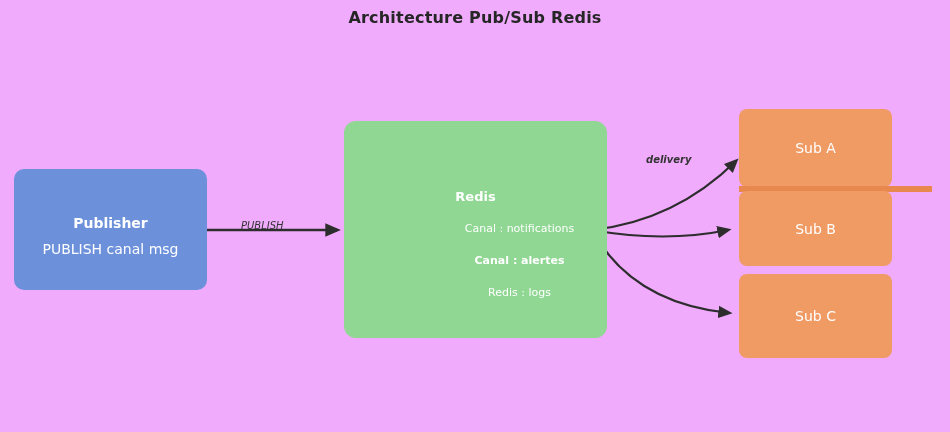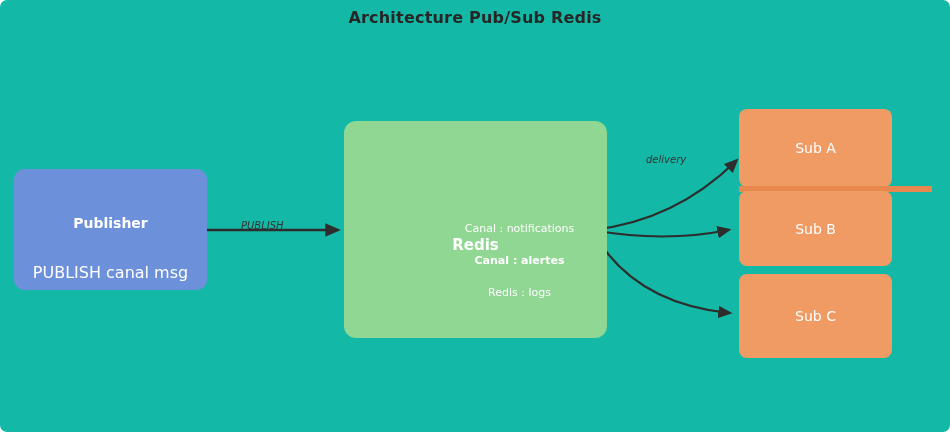--- a/index.html
+++ b/index.html
@@ -5,23 +5,22 @@
   html, body {
     margin: 0;
     padding: 0;
     background: #ffffff;
     font-family: "DejaVu Sans", "Liberation Sans", sans-serif;
   }
   .canvas {
     position: relative;
     width: 950px;
     height: 432px;
-    background: #14b8a6;
+    background: #f0abfc;
     overflow: hidden;
-    border-radius: 7px;
   }
   .title {
     position: absolute;
     top: 8px;
     left: 0;
     width: 100%;
     text-align: center;
     font-size: 16px;
     font-weight: bold;
     color: #262626;
@@ -49,42 +48,40 @@
     font-size: 14px;
     font-weight: bold;
     line-height: 20px;
   }
   .node-publisher .node-sub {
     position: absolute;
     top: 73px;
     left: 0;
     width: 100%;
     text-align: center;
-    font-size: 16px;
+    font-size: 14px;
     line-height: 14px;
-    margin-top: 24px;
   }
   .node-redis {
     left: 344px;
     top: 121px;
     width: 263px;
     height: 217px;
     background: #8fd792;
     border-radius: 12px;
   }
   .node-redis .node-title {
     position: absolute;
     top: 66px;
     left: 0;
     width: 100%;
     text-align: center;
-    font-size: 15px;
+    font-size: 13px;
     font-weight: bold;
     line-height: 20px;
-    margin-top: 48px;
   }
   .node-redis .channel {
     position: absolute;
     left: 0;
     width: 100%;
     text-align: center;
     font-size: 11px;
     line-height: 16px;
     padding-left: 44px;
   }
@@ -123,21 +120,21 @@
     pointer-events: none;
   }
   .edge-label {
     position: absolute;
     font-size: 10px;
     font-style: italic;
     color: #333333;
     white-space: nowrap;
   }
   .label-publish { left: 241px; top: 204px; margin-top: 16px; }
-  .label-delivery { left: 646px; top: 154px; }
+  .label-delivery { left: 646px; top: 154px; font-weight: bold; }
 </style>
 </head>
 <body>
 
 <div class="canvas">
 
   <div class="title">Architecture Pub/Sub Redis</div>
 
   <svg class="edge-layer" viewBox="0 0 950 432" xmlns="http://www.w3.org/2000/svg">
     <defs>

